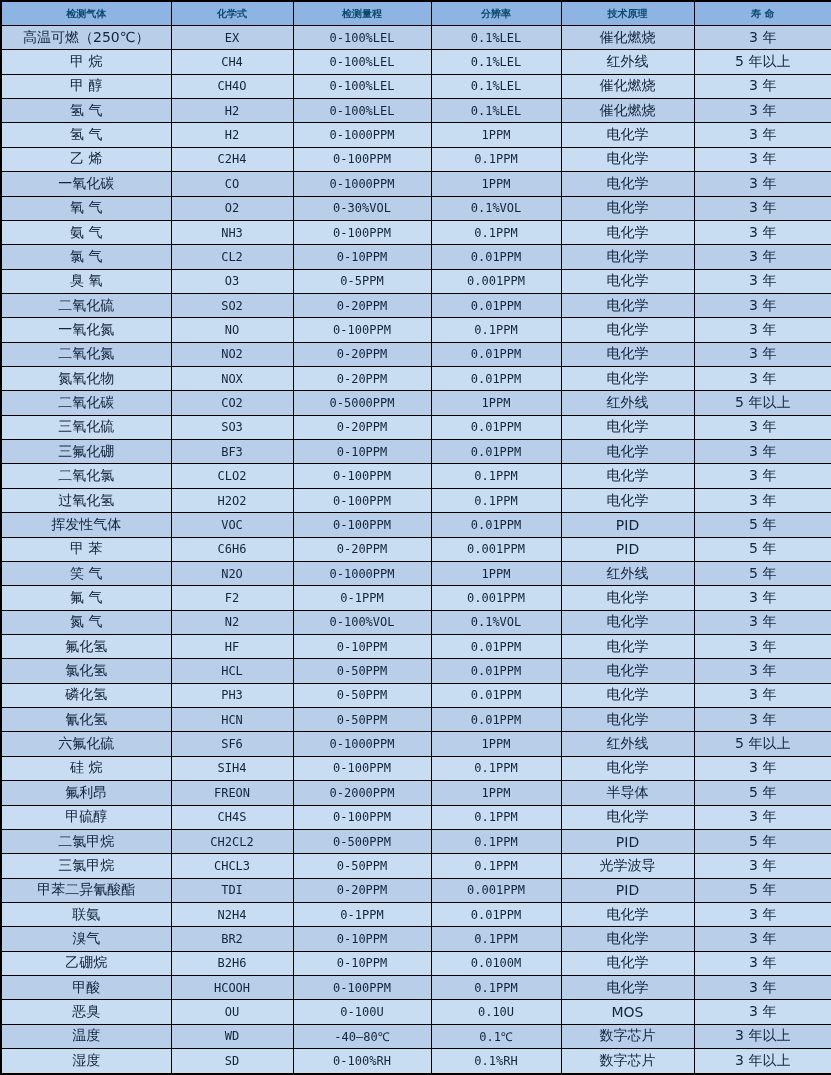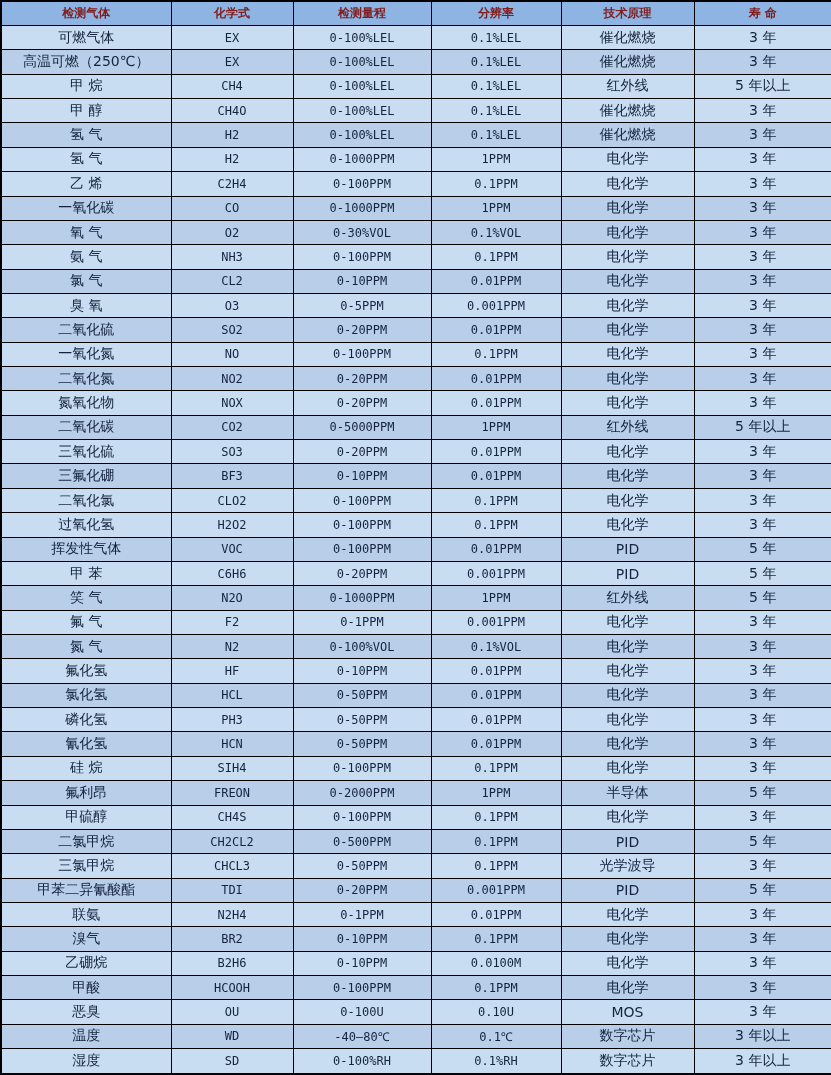--- a/index.html
+++ b/index.html
@@ -19,23 +19,23 @@
   table.gas-table th, table.gas-table td {
     border: 1px solid #000;
     text-align: center;
     vertical-align: middle;
     padding: 0 2px;
     overflow: hidden;
     white-space: nowrap;
   }
   table.gas-table th {
     background: #8DB4E2;
-    color: #7f1d1d;
+    color: #0c4a6e;
     font-weight: bold;
-    font-size: 12px;
+    font-size: 10px;
     height: 23px;
   }
   tr.odd td { background: #C9DDF2; }
   tr.even td { background: #B9CEE8; }
   td.gas-cell-td {
     color: #14243E;
     font-size: 14px;
   }
   td.mono {
     color: #14243E;
@@ -60,28 +60,20 @@
       <tr>
           <th>检测气体</th>
           <th>化学式</th>
           <th>检测量程</th>
           <th>分辨率</th>
           <th>技术原理</th>
           <th>寿 命</th>
         </tr>
     </thead>
     <tbody>
-        <tr class="odd">
-          <td class="gas-cell-td">可燃气体</td>
-          <td class="mono">EX</td>
-          <td class="mono">0-100%LEL</td>
-          <td class="mono">0.1%LEL</td>
-          <td class="gas-cell-td">催化燃烧</td>
-          <td class="gas-cell-td">3 年</td>
-        </tr>
         <tr class="even">
           <td class="gas-cell-td">高温可燃（250℃）</td>
           <td class="mono">EX</td>
           <td class="mono">0-100%LEL</td>
           <td class="mono">0.1%LEL</td>
           <td class="gas-cell-td">催化燃烧</td>
           <td class="gas-cell-td">3 年</td>
         </tr>
         <tr class="odd">
           <td class="gas-cell-td">甲 烷</td>
@@ -300,20 +292,28 @@
           <td class="gas-cell-td">3 年</td>
         </tr>
         <tr class="even">
           <td class="gas-cell-td">氰化氢</td>
           <td class="mono">HCN</td>
           <td class="mono">0-50PPM</td>
           <td class="mono">0.01PPM</td>
           <td class="gas-cell-td">电化学</td>
           <td class="gas-cell-td">3 年</td>
         </tr>
+        <tr class="even">
+          <td class="gas-cell-td">六氟化硫</td>
+          <td class="mono">SF6</td>
+          <td class="mono">0-1000PPM</td>
+          <td class="mono">1PPM</td>
+          <td class="gas-cell-td">红外线</td>
+          <td class="gas-cell-td">5 年以上</td>
+        </tr>
         <tr class="odd">
           <td class="gas-cell-td">硅 烷</td>
           <td class="mono">SIH4</td>
           <td class="mono">0-100PPM</td>
           <td class="mono">0.1PPM</td>
           <td class="gas-cell-td">电化学</td>
           <td class="gas-cell-td">3 年</td>
         </tr>
         <tr class="even">
           <td class="gas-cell-td">氟利昂</td>

